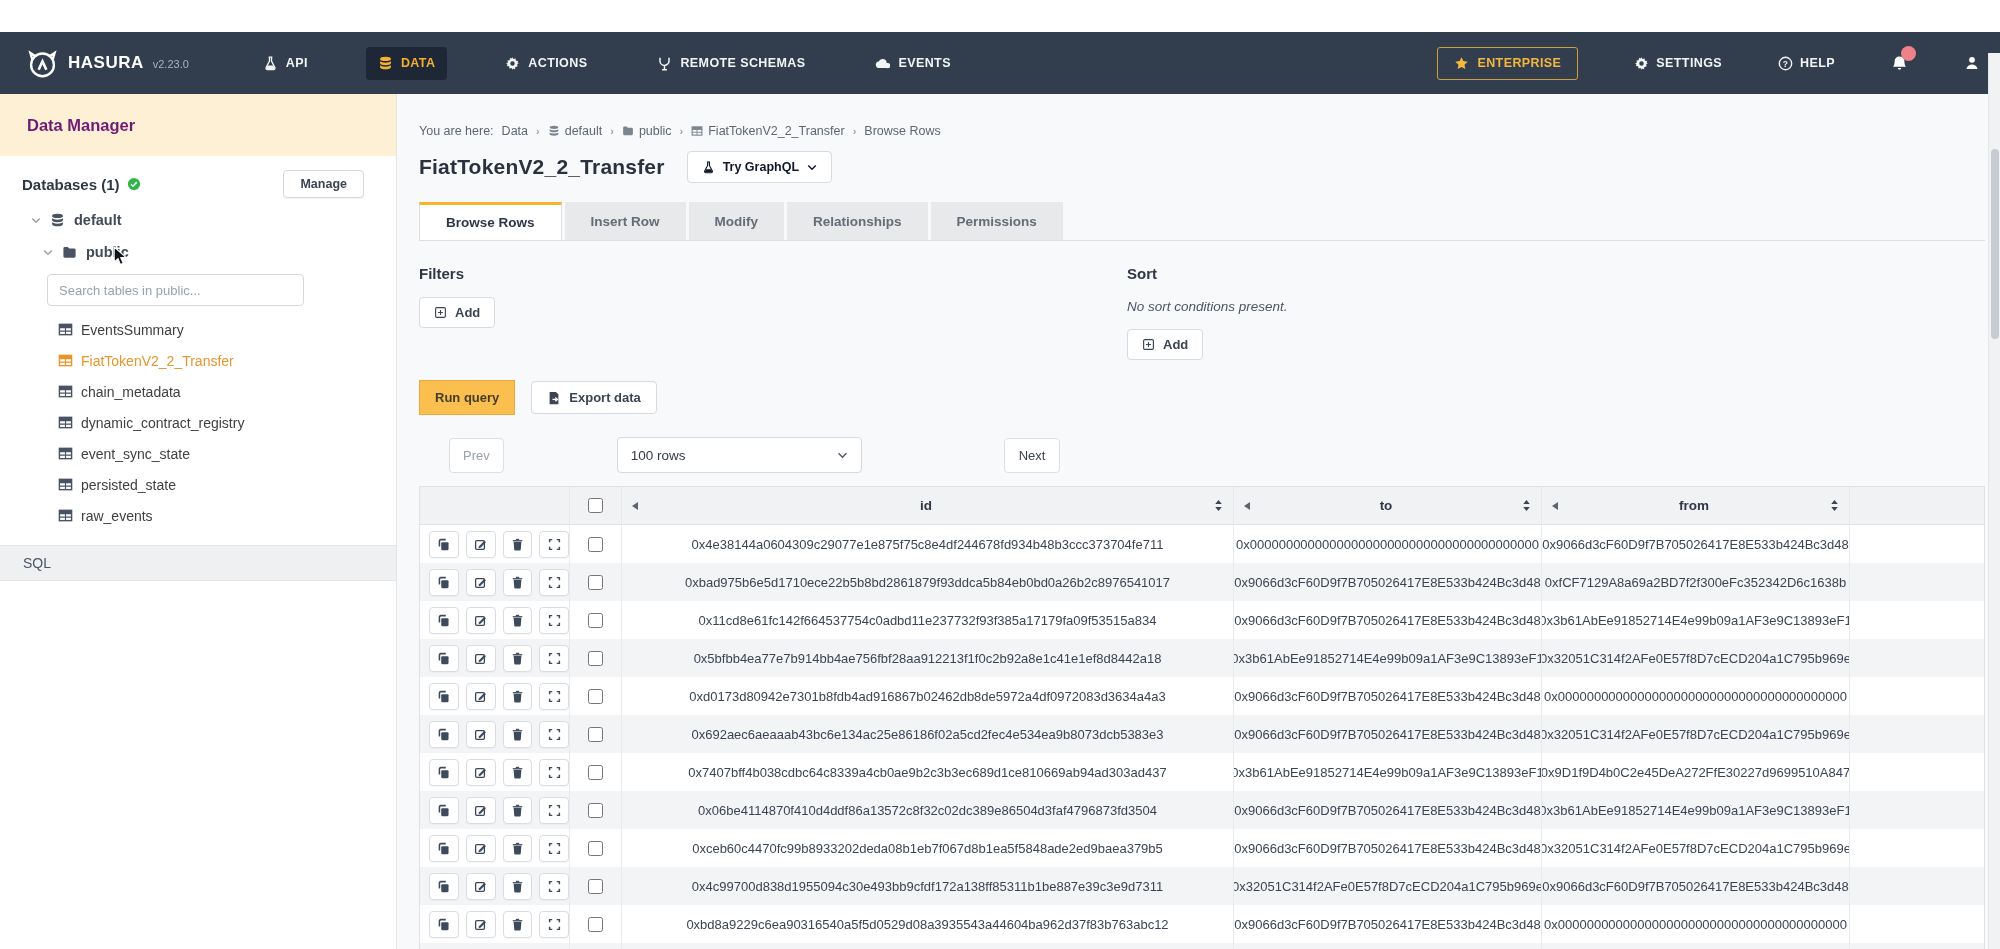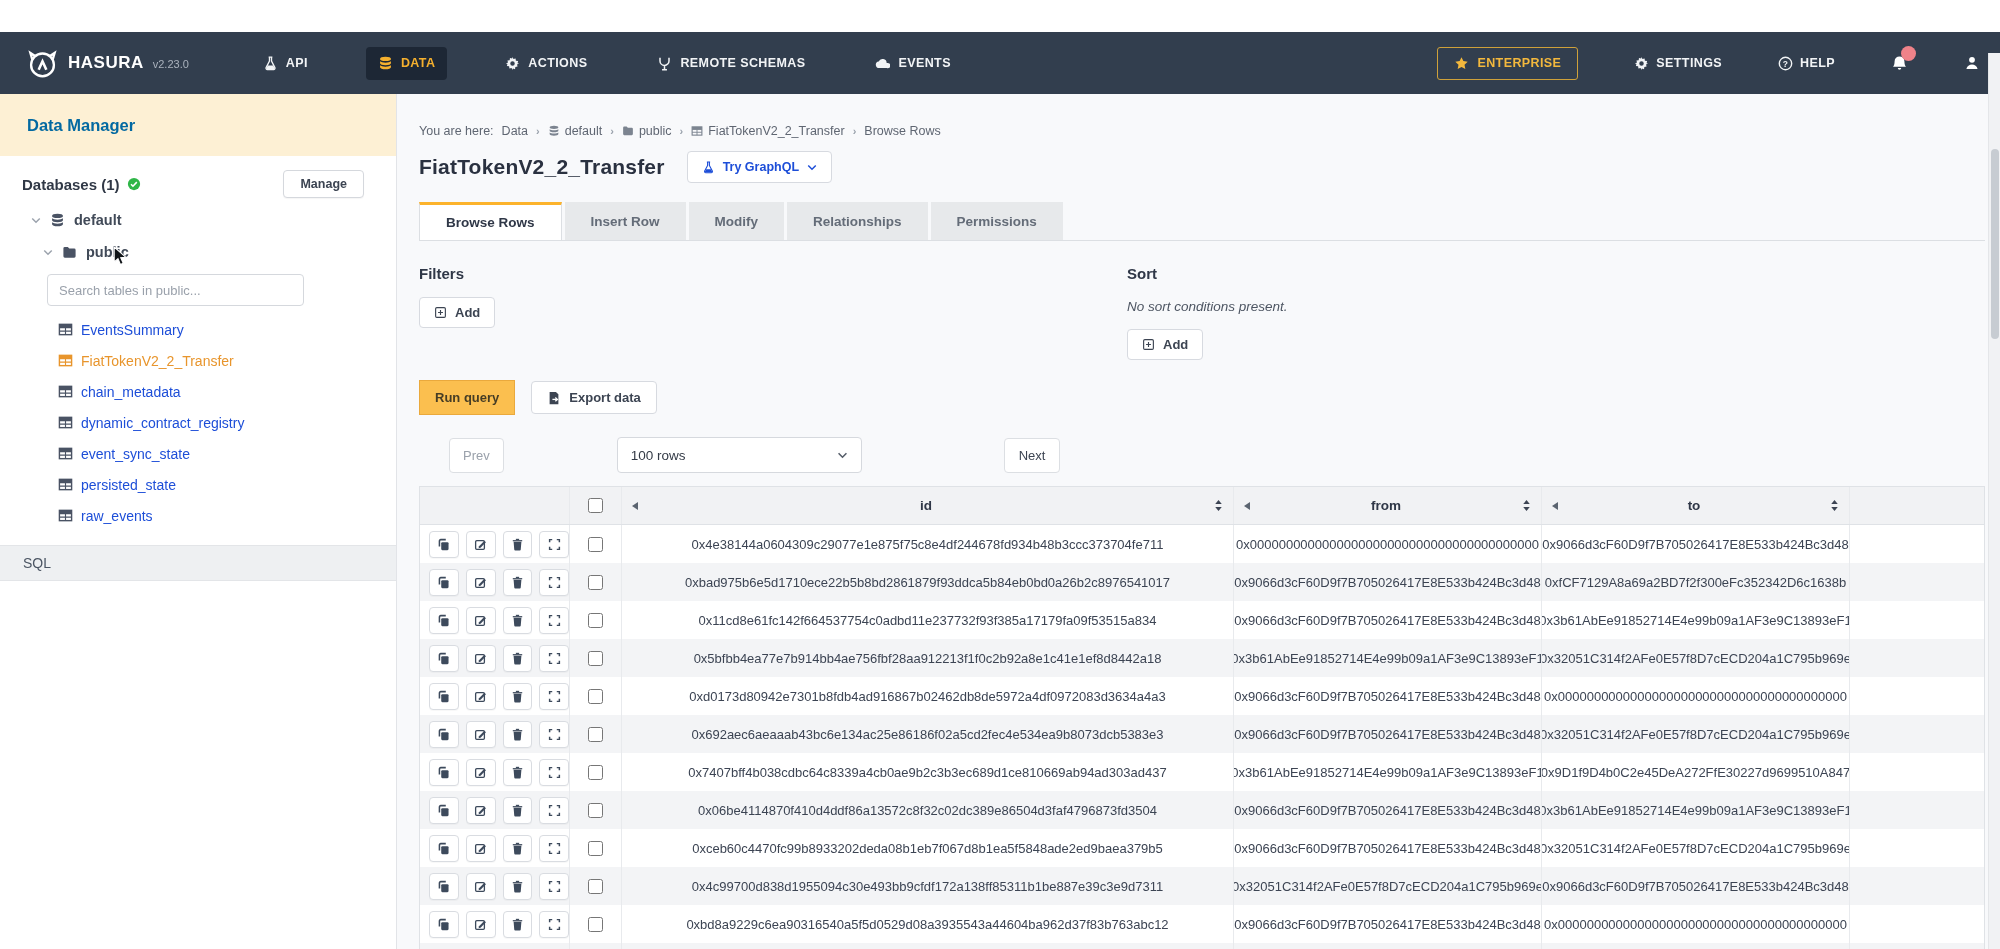--- a/index.html
+++ b/index.html
@@ -24,50 +24,50 @@
   .bell-wrap svg { width:17px; height:17px; }
   .badge { position:absolute; top:-9px; right:-8px; width:15px; height:15px; border-radius:50%; background:#ef8289; }
   .user-icon { cursor:pointer; }
   .user-icon svg { width:16px; height:16px; }
 
   
   .shell { display:flex; height:896px; }
 
   
   .sidebar { width:397px; background:#fff; border-right:1px solid #e2e4e8; flex:none; display:flex; flex-direction:column; }
-  .dm-header { height:62px; background:#fdf0d4; display:flex; align-items:center; padding-left:27px; font-size:16.5px; font-weight:bold; color:#0369a1; }
+  .dm-header { height:62px; background:#fdf0d4; display:flex; align-items:center; padding-left:27px; font-size:16.5px; font-weight:bold; color:#701a75; }
   .db-row { display:flex; align-items:center; justify-content:space-between; padding:14px 32px 6px 22px; }
   .db-label { display:flex; align-items:center; gap:7px; font-size:15px; font-weight:bold; color:#303846; }
   .db-label svg { width:14px; height:14px; }
   .btn-manage { background:#fff; border:1px solid #d5d8dd; border-radius:4px; padding:6px 16px; font-size:12.5px; font-weight:bold; color:#3c4452; cursor:pointer; box-shadow:0 1px 1px rgba(0,0,0,.04); }
   .tree-row { display:flex; align-items:center; gap:9px; padding:8px 0; font-size:14.5px; font-weight:bold; color:#414a58; cursor:pointer; }
   .tree-row .chev { color:#9ca3ad; }
   .tree-row .chev svg { width:10px; height:7px; }
   .tree-row svg.ticon { width:15px; height:15px; color:#4a5364; }
   .tree-default { padding-left:31px; }
   .tree-public { padding-left:43px; }
   .search-wrap { padding:6px 0 8px 47px; }
   .search-input { width:257px; height:32px; border:1px solid #d5d8dd; border-radius:4px; padding:0 11px; font-size:13px; color:#3c4452; outline:none; font-family:inherit; }
   .search-input::placeholder { color:#9aa1ab; }
   .tables-list { padding-left:58px; }
-  .table-item { display:flex; align-items:center; gap:8px; padding:7.5px 0; font-size:14px; color:#1d4ed8; cursor:pointer; }
+  .table-item { display:flex; align-items:center; gap:8px; padding:7.5px 0; font-size:14px; color:#404040; cursor:pointer; }
   .table-item svg { width:15px; height:15px; color:#4a5364; flex:none; }
   .table-item.active { color:#e8952c; }
   .table-item.active svg { color:#e8952c; }
   .sql-band { margin-top:14px; height:36px; background:#eef0f2; border-top:1px solid #e3e5e8; border-bottom:1px solid #e3e5e8; display:flex; align-items:center; padding-left:23px; font-size:14px; color:#4b5563; cursor:pointer; }
 
   
   .main { flex:1; background:#f8f9fb; padding:0 15px 0 22px; overflow:hidden; }
   .breadcrumb { margin-top:30px; display:flex; align-items:center; gap:8px; font-size:12.5px; color:#5f6672; }
   .breadcrumb .crumb { display:flex; align-items:center; gap:5px; cursor:pointer; }
   .breadcrumb svg { width:12px; height:12px; color:#7c8490; }
   .breadcrumb .sep { color:#9aa2ac; font-weight:bold; font-size:11px; }
   .title-row { margin-top:13px; display:flex; align-items:center; gap:22px; }
   .page-title { font-size:21px; font-weight:bold; color:#2a3140; letter-spacing:.2px; }
-  .btn-graphql { display:flex; align-items:center; gap:8px; background:#fff; border:1px solid #d7dae0; border-radius:4px; padding:8px 14px; font-size:12.5px; font-weight:bold; color:#1d4ed8; cursor:pointer; }
+  .btn-graphql { display:flex; align-items:center; gap:8px; background:#fff; border:1px solid #d7dae0; border-radius:4px; padding:8px 14px; font-size:12.5px; font-weight:bold; color:#0f172a; cursor:pointer; }
   .btn-graphql svg { width:13px; height:13px; }
   .btn-graphql .chev svg { width:10px; height:7px; }
 
   .tabs { margin-top:19px; display:flex; gap:3px; border-bottom:1px solid #dcdfe3; }
   .tab { height:38px; padding:0 26px; display:flex; align-items:center; font-size:13.5px; font-weight:bold; color:#646c78; background:#e7e9eb; cursor:pointer; }
   .tab.active { background:#fff; color:#2f3747; border-top:3px solid #fcb32c; border-left:1px solid #dcdfe3; border-right:1px solid #dcdfe3; margin-bottom:-1px; }
 
   .filters-sort { display:flex; padding-top:24px; }
   .fs-col-filters { flex:0 0 708px; }
   .fs-heading { font-size:15px; font-weight:bold; color:#2f3747; }
@@ -445,31 +445,31 @@
           <span class="hlabel">id</span>
           <span class="sort-ic">
             <svg viewBox="0 0 10 14">
                 <path d="M5 1l3.6 4.2H1.4z" fill="currentColor"></path>
                 <path d="M5 13L1.4 8.8h7.2z" fill="currentColor"></path>
               </svg>
           </span>
         </div>
         <div class="cell hcell">
           <span class="tri-left"></span>
-          <span class="hlabel">from</span>
+          <span class="hlabel">to</span>
           <span class="sort-ic">
             <svg viewBox="0 0 10 14">
                 <path d="M5 1l3.6 4.2H1.4z" fill="currentColor"></path>
                 <path d="M5 13L1.4 8.8h7.2z" fill="currentColor"></path>
               </svg>
           </span>
         </div>
         <div class="cell hcell">
           <span class="tri-left"></span>
-          <span class="hlabel">to</span>
+          <span class="hlabel">from</span>
           <span class="sort-ic">
             <svg viewBox="0 0 10 14">
                 <path d="M5 1l3.6 4.2H1.4z" fill="currentColor"></path>
                 <path d="M5 13L1.4 8.8h7.2z" fill="currentColor"></path>
               </svg>
           </span>
         </div>
         <div class="cell c-fill"></div>
       </div>
       <div class="tbody" id="table-body">

